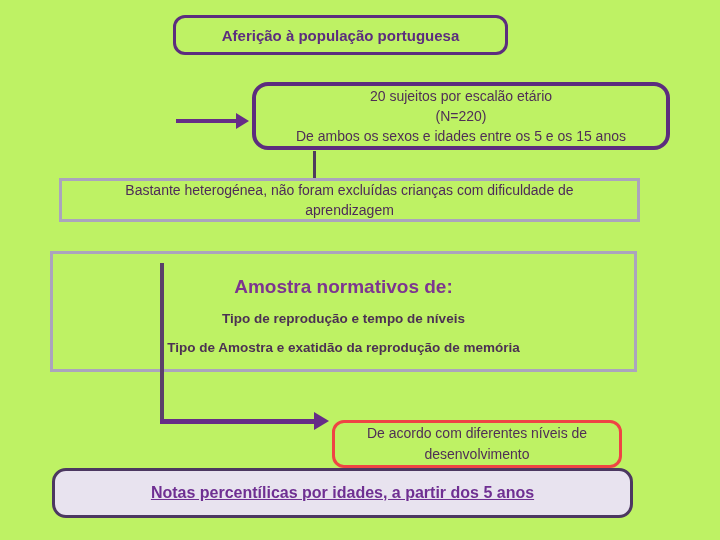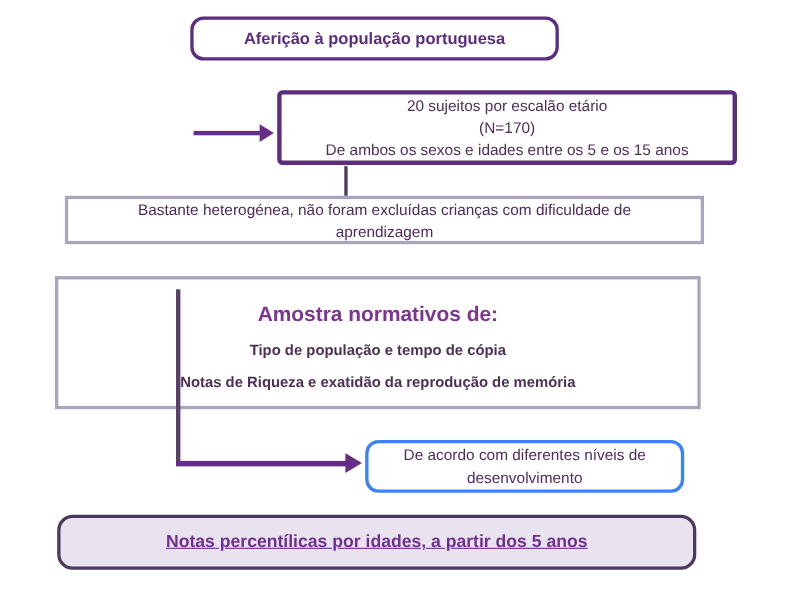--- a/index.html
+++ b/index.html
@@ -3,39 +3,39 @@
 <meta charset="utf-8">
 <style>
   html,body{margin:0;padding:0;}
   body{
     font-family:"Liberation Sans","DejaVu Sans",sans-serif;
     background:#ddd;
   }
   .slide{
     position:relative;
     width:720px;height:540px;
-    background:#ffffff;
+    background:#bef264;
     overflow:hidden;
   }
   .box{position:absolute;box-sizing:border-box;display:flex;align-items:center;justify-content:center;text-align:center;}
 
   .title-box{
     left:173px;top:15px;width:335px;height:40px;
     border:3px solid #5c2d7e;border-radius:12px;
     font-size:15px;font-weight:bold;color:#5c2d7e;
   }
   .amostra-box{
     left:42px;top:105px;width:131px;height:47px;
     border:3px solid #aba4bd;
     font-size:15px;font-weight:bold;color:#6b3596;
     background:#f6f3f9;
   }
   .sample-box{
     left:252px;top:82px;width:418px;height:68px;
-    border:4px solid #5c2d7e;border-radius:5px;
+    border:4px solid #5c2d7e;border-radius:16px;
     flex-direction:column;
     font-size:14px;color:#4f2f56;line-height:20px;
   }
   .hetero-box{
     left:59px;top:178px;width:581px;height:44px;
     border:3px solid #aba4bd;
     font-size:14px;font-weight:500;color:#4e2b59;line-height:20px;
     padding:14px 28px;
   }
   .big-box{
@@ -48,22 +48,22 @@
   }
   .tipo-line1{
     position:absolute;left:50px;top:311px;width:587px;
     text-align:center;font-size:13.5px;font-weight:600;color:#4c3153;
   }
   .tipo-line2{
     position:absolute;left:50px;top:340px;width:587px;
     text-align:center;font-size:13.5px;font-weight:600;color:#4c3153;
   }
   .deacordo-box{
-    left:332px;top:400px;width:290px;height:48px;
-    border:3px solid #3b82f6;border-radius:12px;
+    left:332px;top:420px;width:290px;height:48px;
+    border:3px solid #ef4444;border-radius:12px;
     font-size:14px;color:#4f2f56;line-height:21px;
     padding:0 14px;
   }
   .notas-box{
     left:52px;top:468px;width:581px;height:50px;
     border:3px solid #4c3861;border-radius:14px;
     background:#e8e3ef;
     font-size:16px;font-weight:bold;color:#6f2f92;text-decoration:underline;
   }
 
@@ -85,35 +85,35 @@
   <div class="box title-box">
     <span>Aferição à população portuguesa</span>
   </div>
 
 
   <div class="arrow1-line"></div>
   <div class="arrow1-head"></div>
 
   <div class="box sample-box">
     <div>20 sujeitos por escalão etário</div>
-    <div>(N=170)</div>
+    <div>(N=220)</div>
     <div>De ambos os sexos e idades entre os 5 e os 15 anos</div>
   </div>
 
   <div class="connector1"></div>
 
   <div class="box hetero-box">
     <span>Bastante heterogénea, não foram excluídas crianças com dificuldade de aprendizagem</span>
   </div>
 
   <div class="box big-box"></div>
   <div class="thick-vline"></div>
   <div class="estudos-title">Amostra normativos de:</div>
-  <div class="tipo-line1">Tipo de população e tempo de cópia</div>
-  <div class="tipo-line2">Notas de Riqueza e exatidão da reprodução de memória</div>
+  <div class="tipo-line1">Tipo de reprodução e tempo de níveis</div>
+  <div class="tipo-line2">Tipo de Amostra e exatidão da reprodução de memória</div>
 
   <div class="elbow-h"></div>
   <div class="elbow-head"></div>
 
   <div class="box deacordo-box">
     <span>De acordo com diferentes níveis de desenvolvimento</span>
   </div>
 
   <div class="box notas-box">
     <span>Notas percentílicas por idades, a partir dos 5 anos</span>

